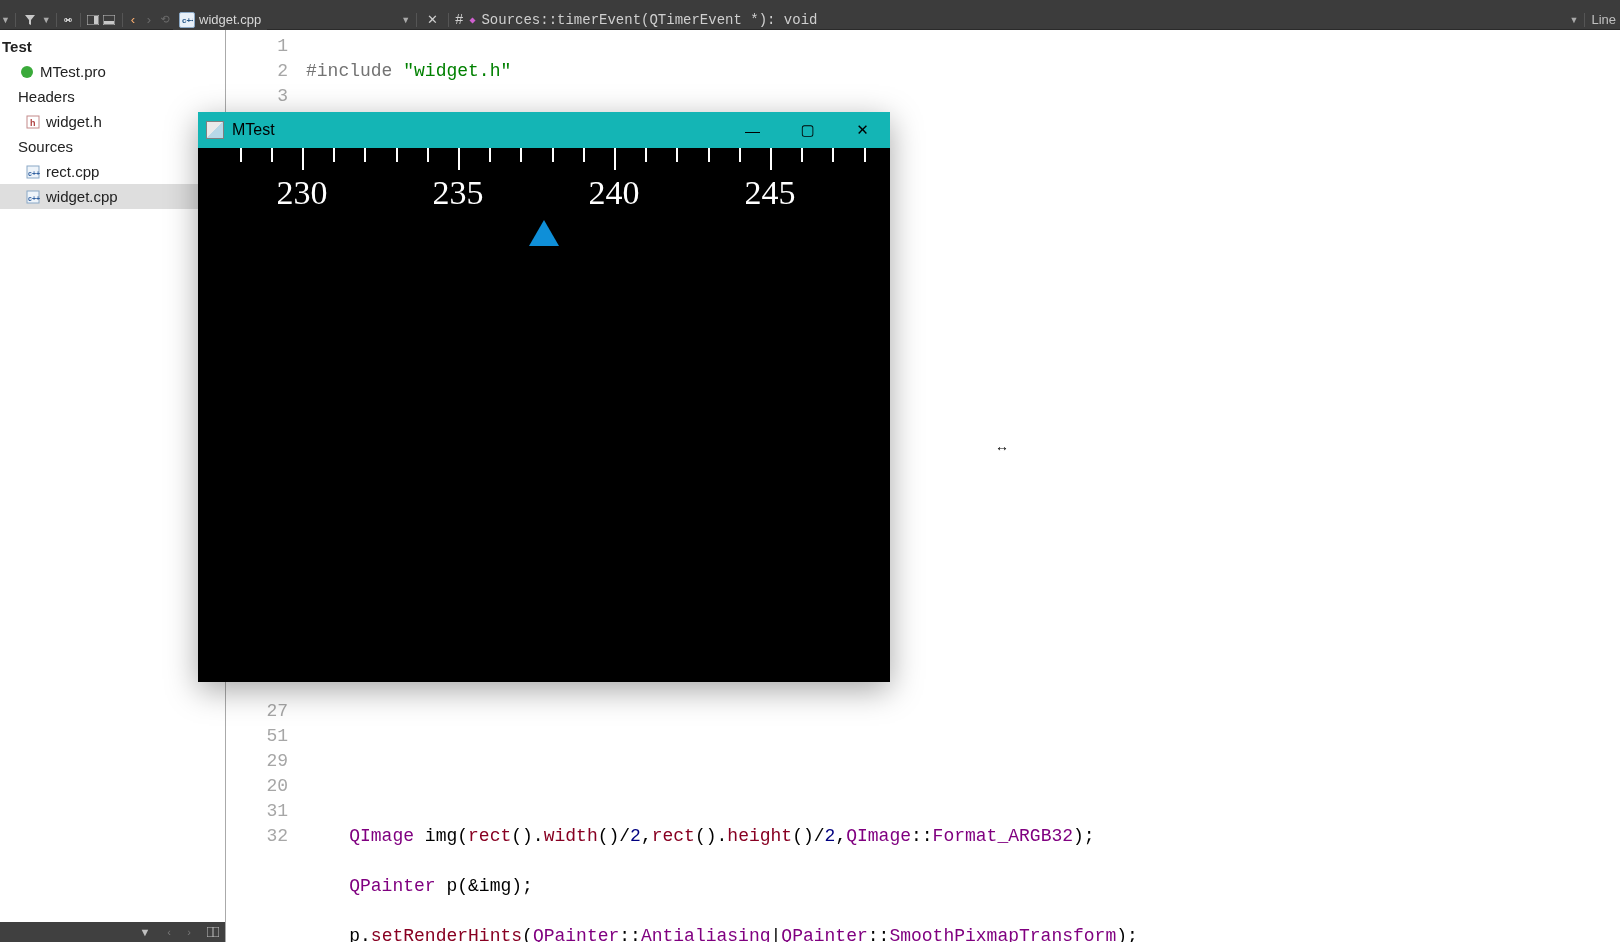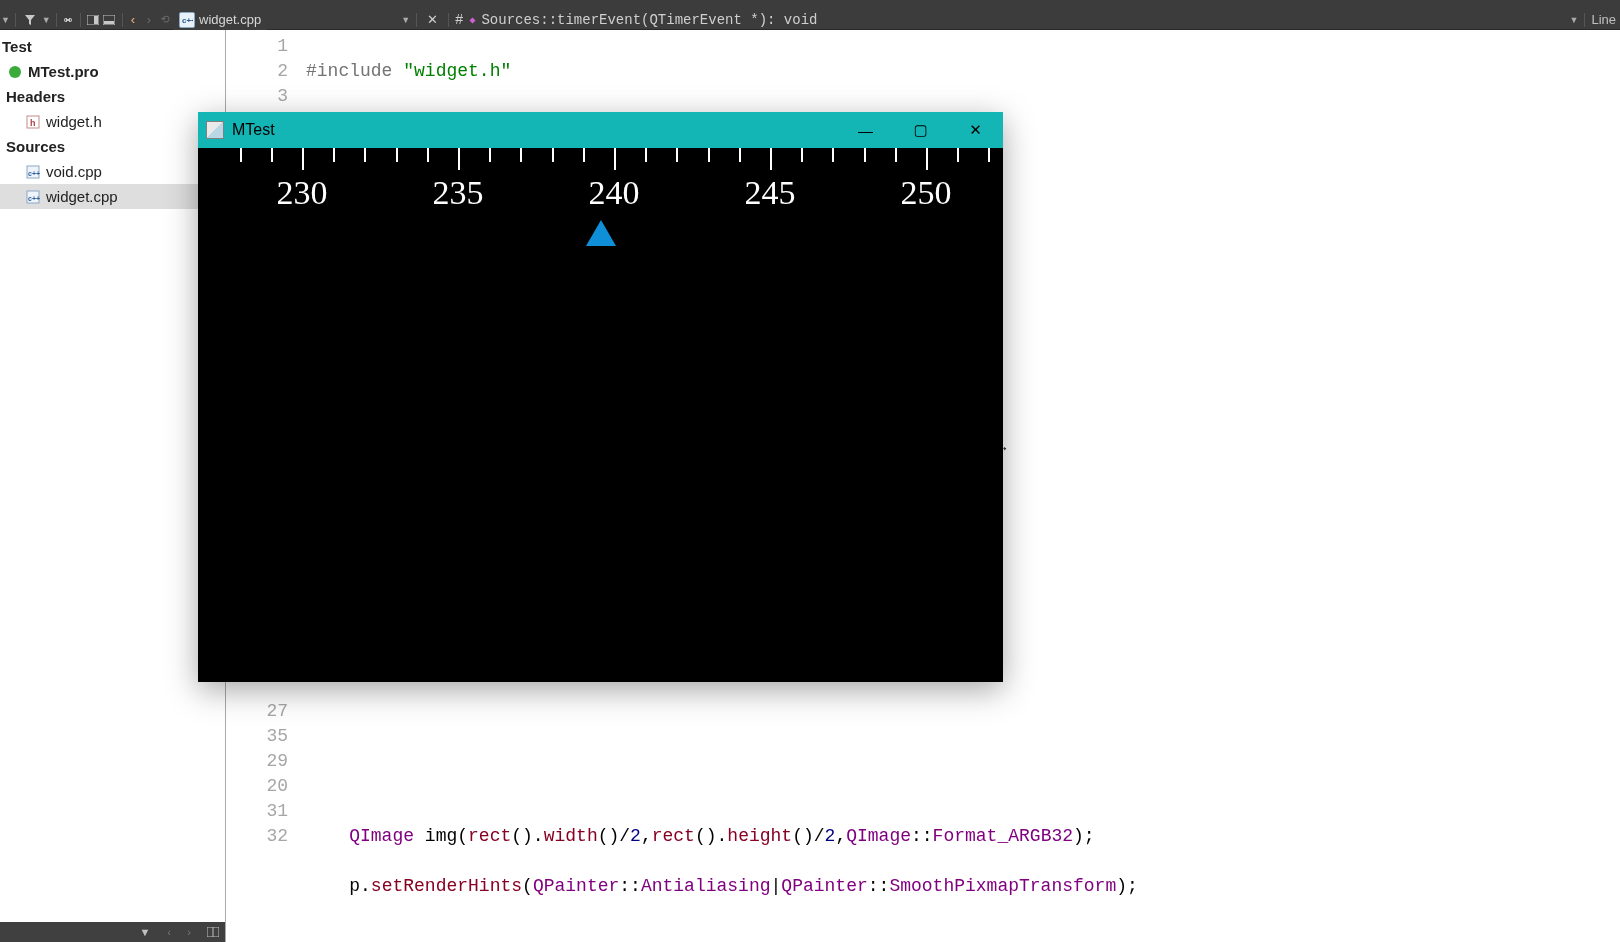--- a/index.html
+++ b/index.html
@@ -78,21 +78,21 @@
     overflow:hidden;
   }
   .proj-tree .node {
     display:flex; align-items:center;
     height:25px;
     padding-left:2px;
     gap:4px;
     white-space:nowrap;
   }
   .proj-tree .node.bold { font-weight:700;align-items:center; }
-  .proj-tree .indent1 { padding-left:6px;font-weight:bold; }
+  .proj-tree .indent1 { padding-left:18px; }
   .proj-tree .indent2 { padding-left:24px; }
   .proj-tree .node .ic { width:18px; display:inline-flex; justify-content:center; align-items:center;}
   .proj-tree .node.selected { background:#dedede; }
   .sidebar-footer {
     margin-top:auto;
     height:20px;
     background:#404040;
     display:flex; align-items:center; justify-content:flex-end;
     gap:4px; padding:0 4px;
     color:#c0c0c0;
@@ -130,21 +130,21 @@
   .tk-str  { color:#008000; }
   .tk-fn   { color:#880022; }
   .tk-fn-b { color:#000080; font-weight:700; }
   .tk-punct{ color:#202020; }
   .tk-num  { color:#000080; }
   .tk-enum { color:#800080; }
 
   .app-window {
     position:absolute;
     left:198px; top:112px;
-    width:805px; height:570px;
+    width:692px; height:570px;
     background:#000;
     box-shadow:0 8px 30px rgba(0,0,0,0.35);
     z-index:50;
   }
   .app-titlebar {
     height:36px;
     background:#14b5b5;
     display:flex; align-items:center;
     color:#000;
     font-size:16px;
@@ -285,21 +285,21 @@
       <div class="node indent1">
         <span>Sources</span>
       </div>
       <div class="node indent2">
         <span class="ic">
             <svg width="14" height="14">
               <rect x="1" y="1" width="12" height="12" fill="#eef4fa" stroke="#8aa8c6"></rect>
               <text x="2" y="11" font-size="7" fill="#3060a0" font-family="Arial" font-weight="bold">c++</text>
             </svg>
           </span>
-        <span>void.cpp</span>
+        <span>rect.cpp</span>
       </div>
       <div class="node indent2 selected">
         <span class="ic">
             <svg width="14" height="14">
               <rect x="1" y="1" width="12" height="12" fill="#eef4fa" stroke="#8aa8c6"></rect>
               <text x="2" y="11" font-size="7" fill="#3060a0" font-family="Arial" font-weight="bold">c++</text>
             </svg>
           </span>
         <span>widget.cpp</span>
       </div>
@@ -319,32 +319,33 @@
     </div>
   </div>
 
   <div class="editor">
     <div class="gutter">
       <div>1</div>
       <div>2</div>
       <div>3</div>
       <div class="gap"></div>
       <div>27</div>
-      <div>35</div>
+      <div>51</div>
       <div>29</div>
       <div>20</div>
       <div>31</div>
       <div>32</div>
     </div>
     <div class="code">
 <div><span class="tk-kw">#include</span><span class="tk-str"> "widget.h"</span></div>
 <div>&nbsp;</div>
 <div><span class="tk-type">Widget</span><span class="tk-punct">::</span><span class="tk-fn-b">Widget</span><span class="tk-punct">(</span><span class="tk-type">QWidget</span><span class="tk-punct"> *parent) :</span></div>
 <div class="gap"></div>
 <div>    <span class="tk-type">QImage</span><span> img(</span><span class="tk-fn">rect</span><span>().</span><span class="tk-fn">width</span><span>()/</span><span class="tk-num">2</span><span>,</span><span class="tk-fn">rect</span><span>().</span><span class="tk-fn">height</span><span>()/</span><span class="tk-num">2</span><span>,</span><span class="tk-type">QImage</span><span>::</span><span class="tk-enum">Format_ARGB32</span><span>);</span></div>
+<div>    <span class="tk-type">QPainter</span><span> p(&amp;img);</span></div>
 <div>    <span>p.</span><span class="tk-fn">setRenderHints</span><span>(</span><span class="tk-type">QPainter</span><span>::</span><span class="tk-enum">Antialiasing</span><span>|</span><span class="tk-type">QPainter</span><span>::</span><span class="tk-enum">SmoothPixmapTransform</span><span>);</span></div>
 
 
 
     </div>
   </div>
 </div>
 
 <div class="app-window">
   <div class="app-titlebar">

